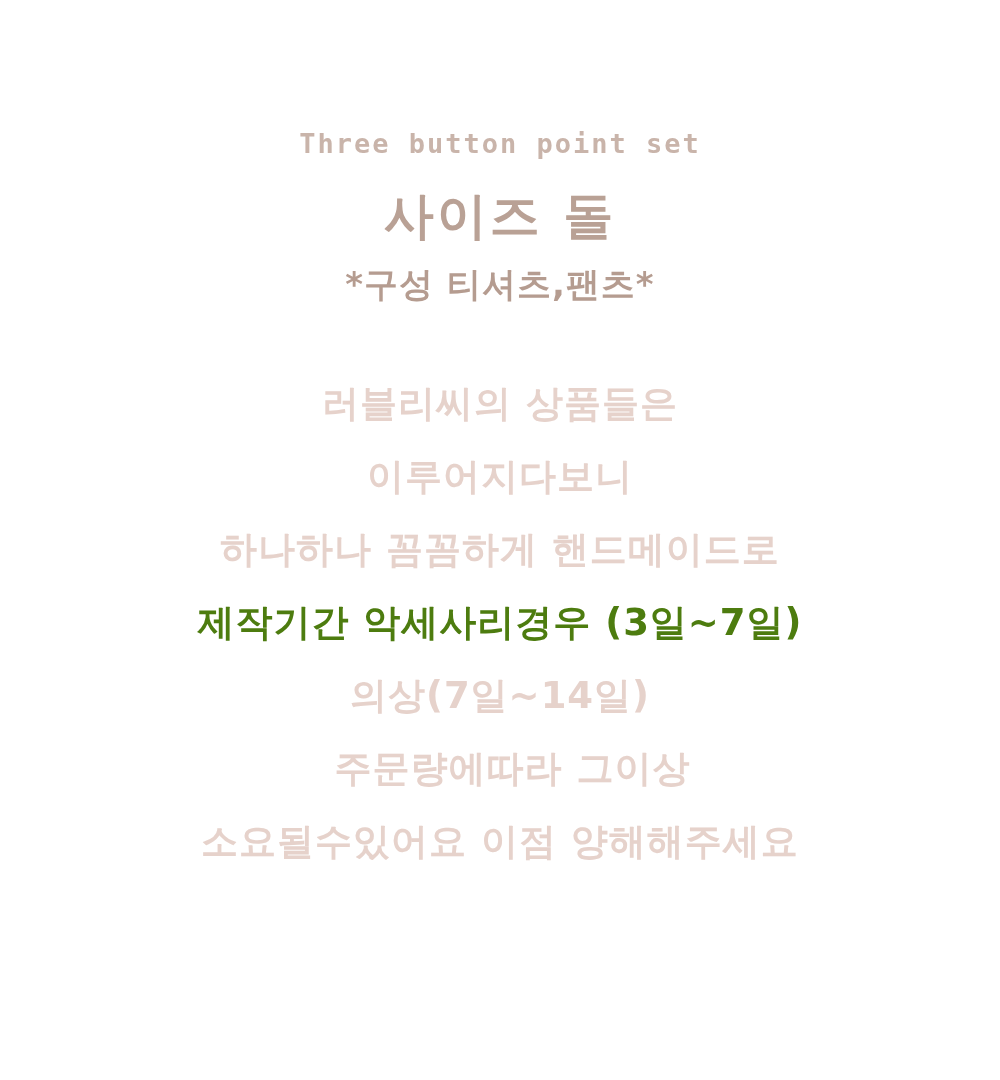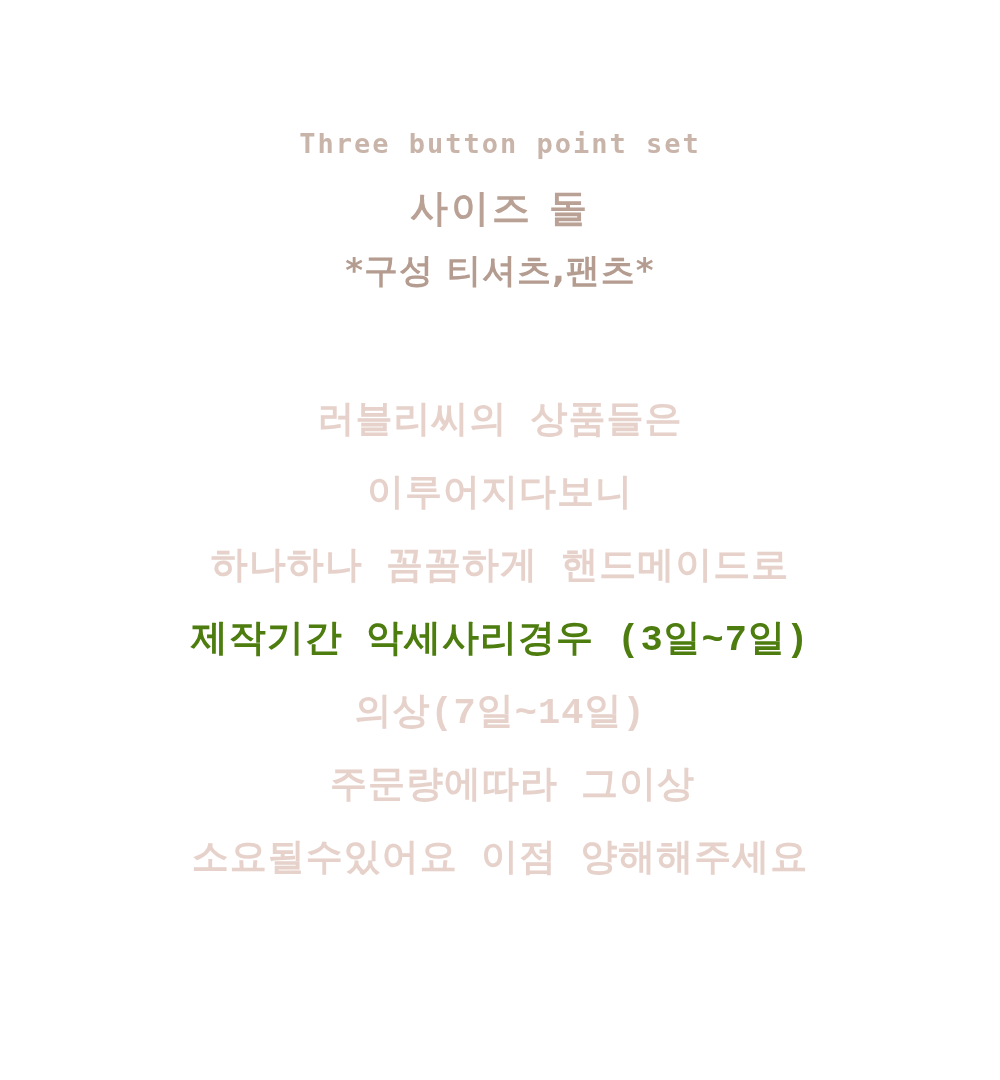--- a/index.html
+++ b/index.html
@@ -15,60 +15,58 @@
     overflow: hidden;
   }
   .page {
     position: relative;
     width: 1000px;
     height: 1080px;
     box-sizing: border-box;
     display: flex;
     flex-direction: column;
     align-items: center;
-    gap: 12px;
   }
 
   
   .header-block {
     margin-top: 128px;
     text-align: center;
     width: 100%;
   }
   .title-en {
     font-size: 27px;
     letter-spacing: 2.0px;
     color: #c9b4aa;
     font-family: "DejaVu Sans Mono", "Liberation Mono", monospace;
     font-weight: 600;
     line-height: 1.2;
   }
   .title-size {
     margin-top: 26px;
-    font-size: 38px;
+    font-size: 50px;
     letter-spacing: 3px;
     color: #b9a195;
     font-weight: 600;
     line-height: 1.2;
   }
   .title-compose {
     margin-top: 18px;
     font-size: 34px;
     letter-spacing: 1px;
     color: #b59c90;
     font-weight: 700;
     line-height: 1.2;
   }
 
   
   .body-block {
-    margin-top: 100px;
+    margin-top: 80px;
     text-align: center;
     width: 100%;
-    font-family: Liberation Mono, monospace;
   }
   .body-line {
     color: #e6d2cb;
     font-size: 36px;
     font-weight: 600;
     line-height: 1.0;
     letter-spacing: 1px;
     margin-bottom: 36px;
     white-space: nowrap;
   }

